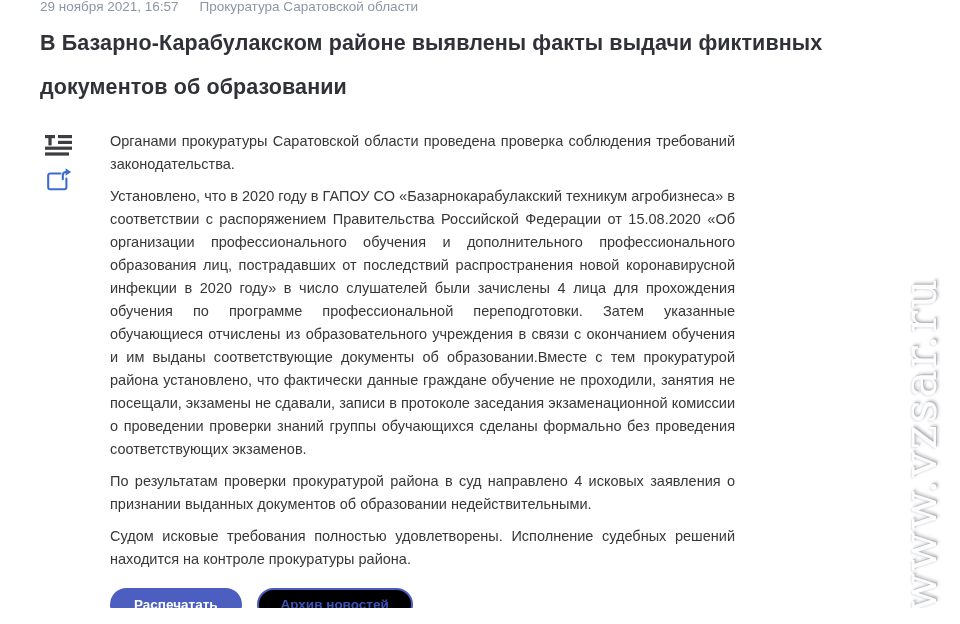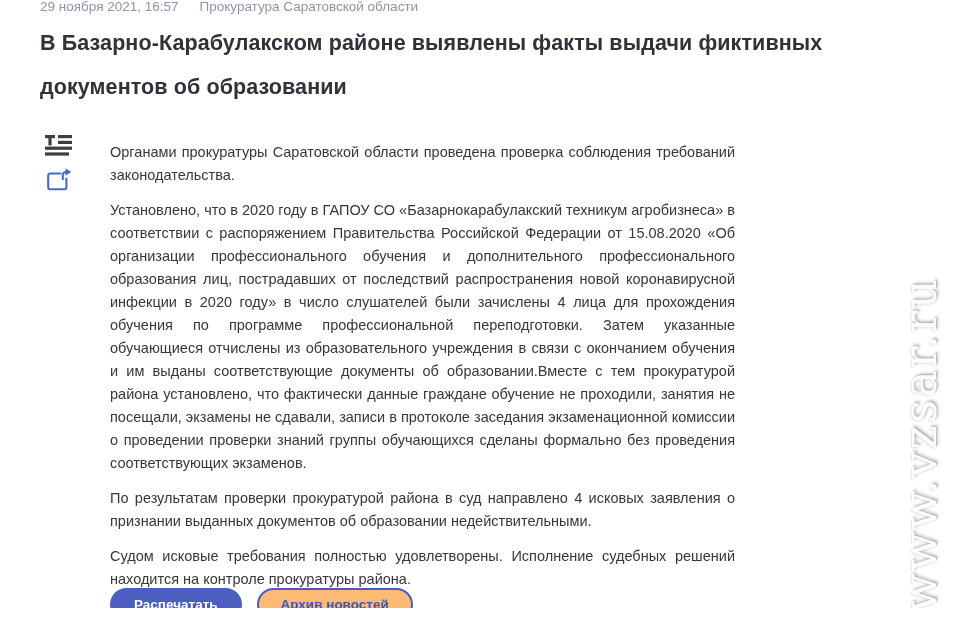--- a/index.html
+++ b/index.html
@@ -62,21 +62,21 @@
   .body-col {
     position: absolute;
     left: 110px;
     top: 129px;
     width: 625px;
     font-size: 14.5px;
     line-height: 23px;
     color: #373737;
     text-align: justify;
   }
-  .body-col p { margin: 12px 0 9px 0; }
+  .body-col p { margin: 1px 0 9px 0; }
   
   .actions {
     position: absolute;
     left: 110px;
     top: 588px;
     width: 627px;
     display: flex;
     align-items: flex-start;
     gap: 15px;
   }
@@ -92,21 +92,21 @@
     cursor: pointer;
     white-space: nowrap;
   }
   .btn-filled {
     background: #4c5ec0;
     color: #ffffff;
     border: none;
     padding: 0 24px;
   }
   .btn-outline {
-    background: #fdba74;
+    background: #000000;
     color: #3c55bb;
     border: 2px solid #4a5cbf;
     padding: 0 22px;
   }
   .btn-subscribe { margin-left: auto; }
   
   .watermark {
     position: absolute;
     left: 920px;
     top: 445px;

